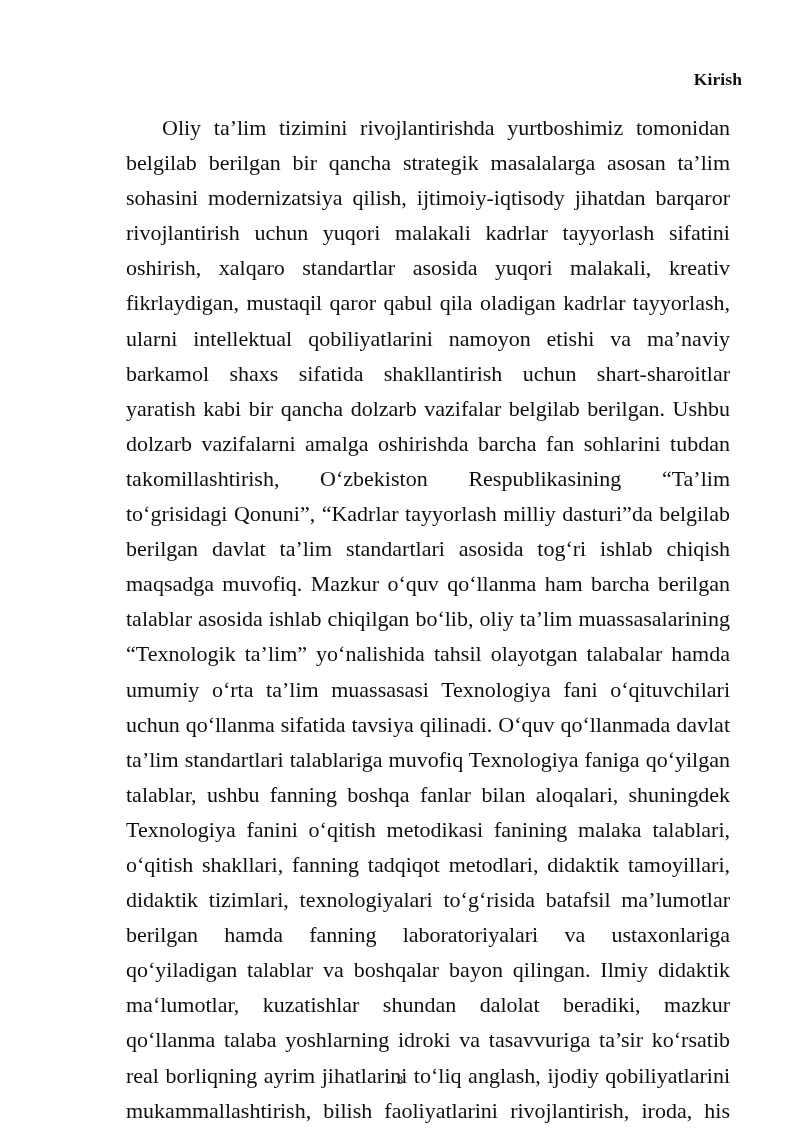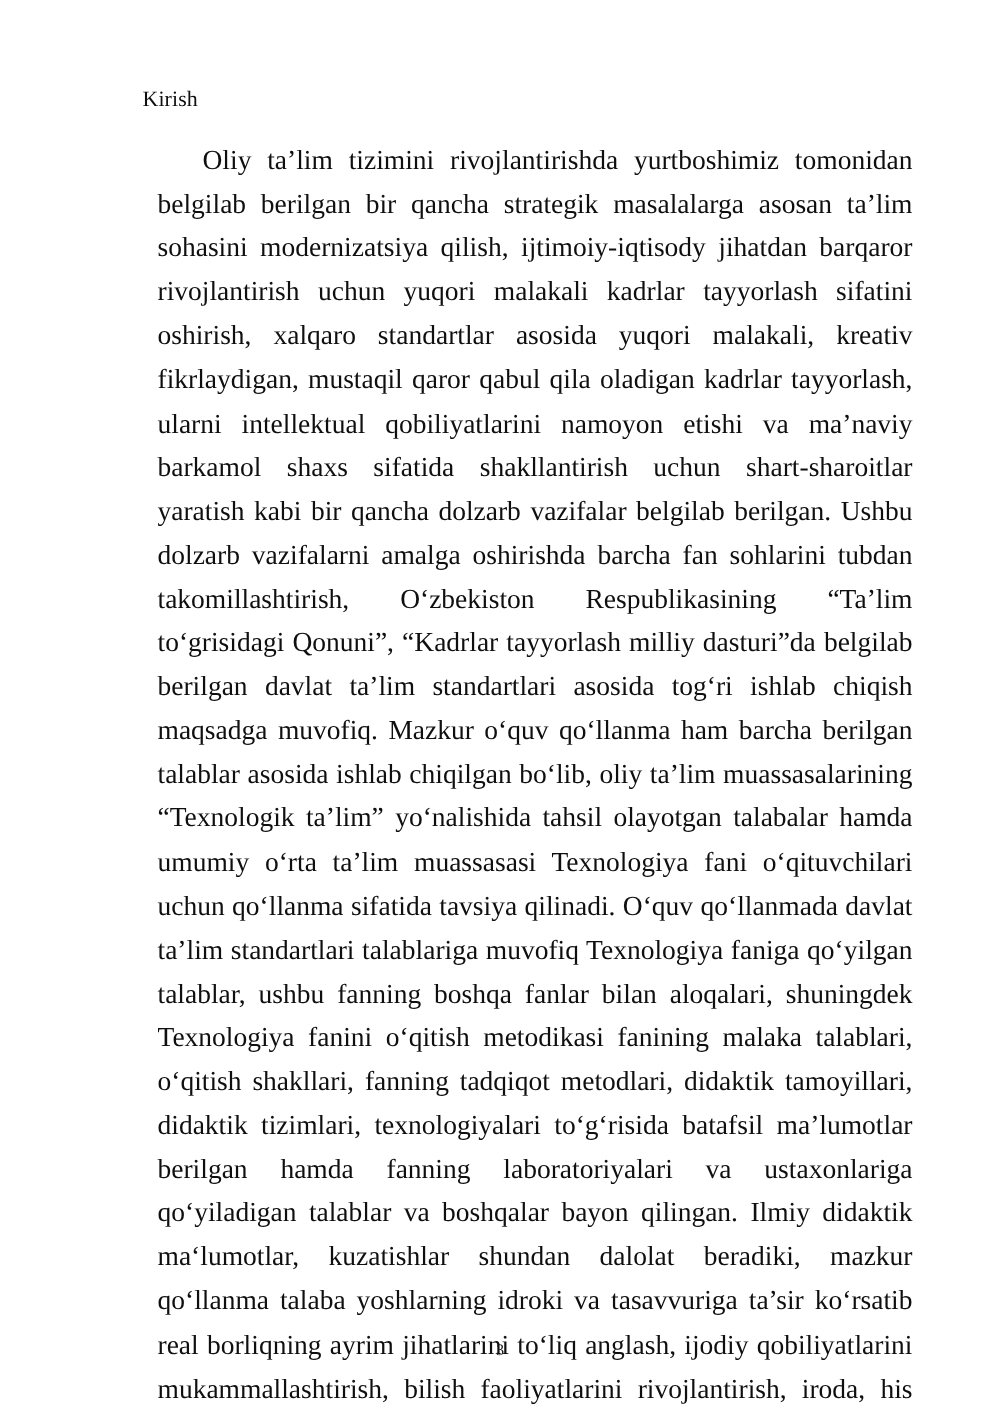--- a/index.html
+++ b/index.html
@@ -26,22 +26,22 @@
   }
 
   .content {
     position: absolute;
     left: 114px;
     top: 62px;
     width: 628px;
   }
 
   .doc-title {
-    text-align: left;
-    font-weight: normal;
+    text-align: right;
+    font-weight: bold;
     font-size: 17.5px;
     line-height: 35px;
     margin: 0 0 13px 0;
     letter-spacing: 0.1px;
   }
 
   .body-par {
     margin: 12px;
     text-align: justify;
     text-justify: inter-word;

